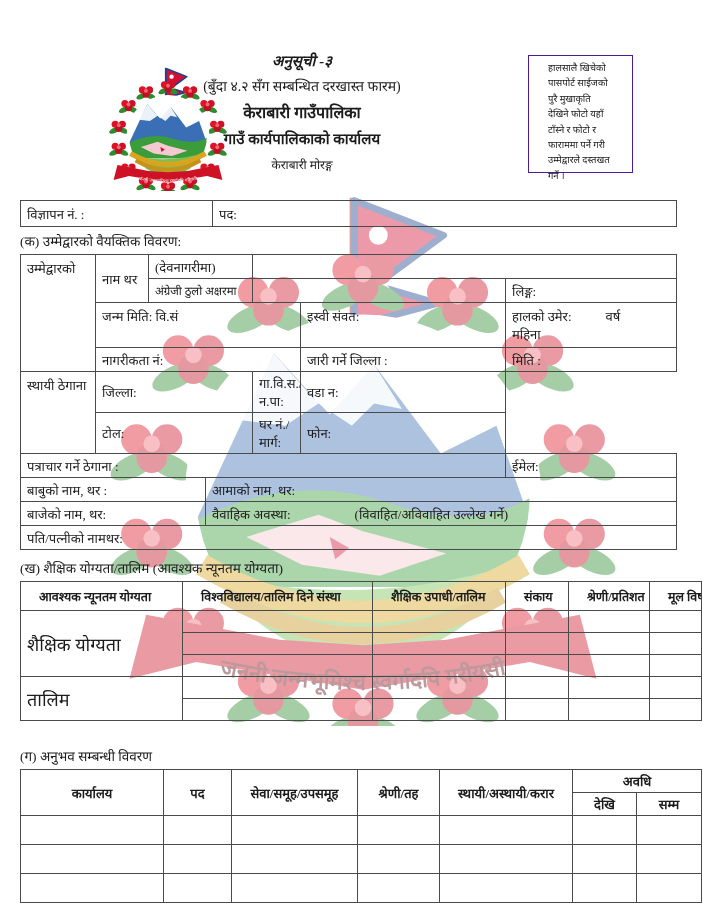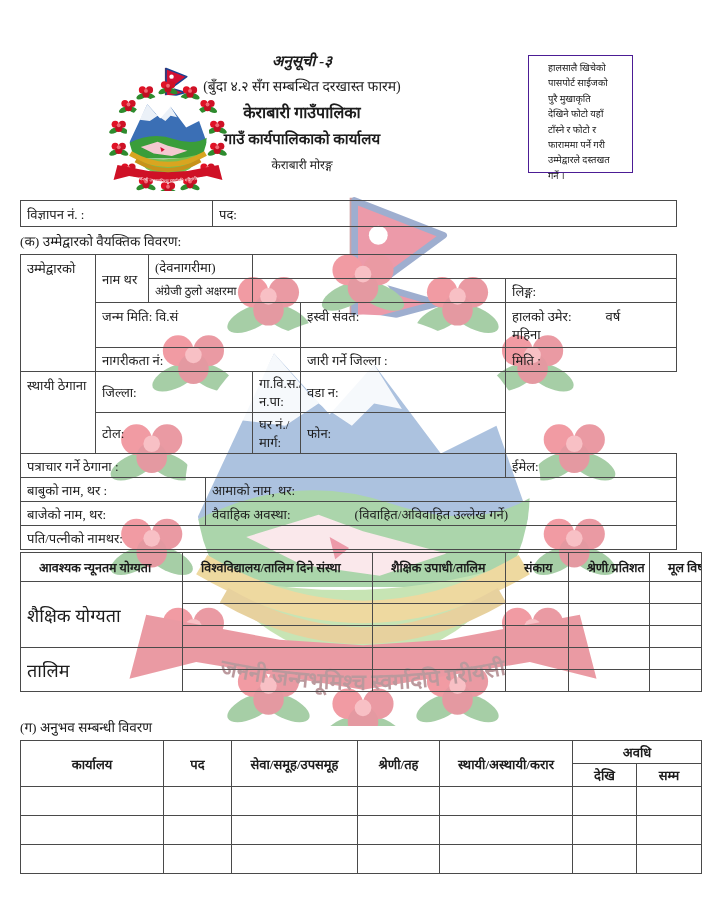--- a/index.html
+++ b/index.html
@@ -223,20 +223,21 @@
             <span>(विवाहित/अविवाहित उल्लेख गर्ने)</span>
           </div>
         </td>
       </tr>
       <tr>
         <td colspan="7">पति/पत्नीको नामथर:</td>
       </tr>
     </tbody>
       </table>
 
+    <div class="sec-head gap-b">(ख) शैक्षिक योग्यता/तालिम (आवश्यक न्यूनतम योग्यता)</div>
 
     <table class="tblB">
       <colgroup>
         <col style="width:162px">
           <col style="width:190px">
           <col style="width:133px">
         <col style="width:63px">
           <col style="width:81px">
           <col style="width:52px">
       </colgroup>

